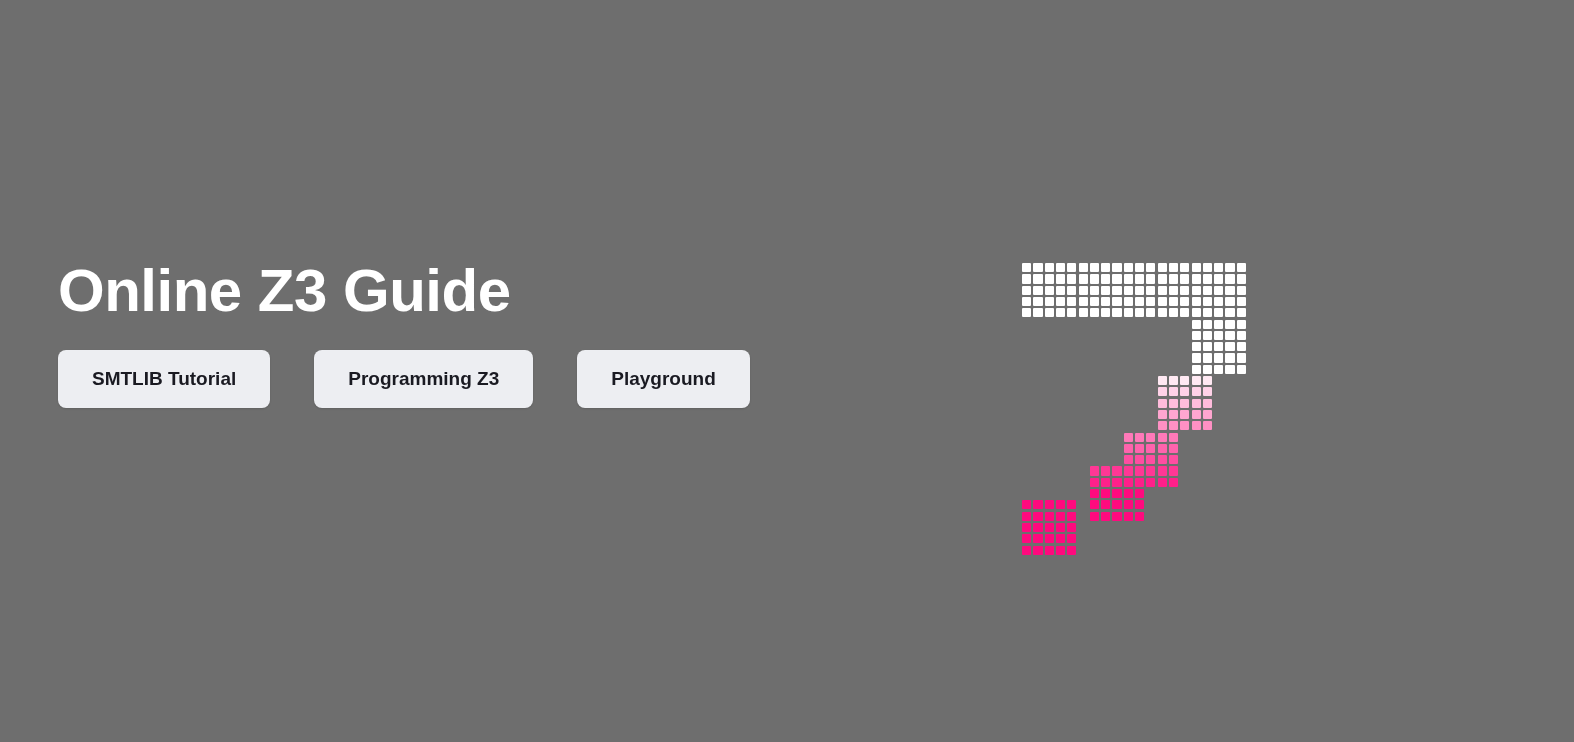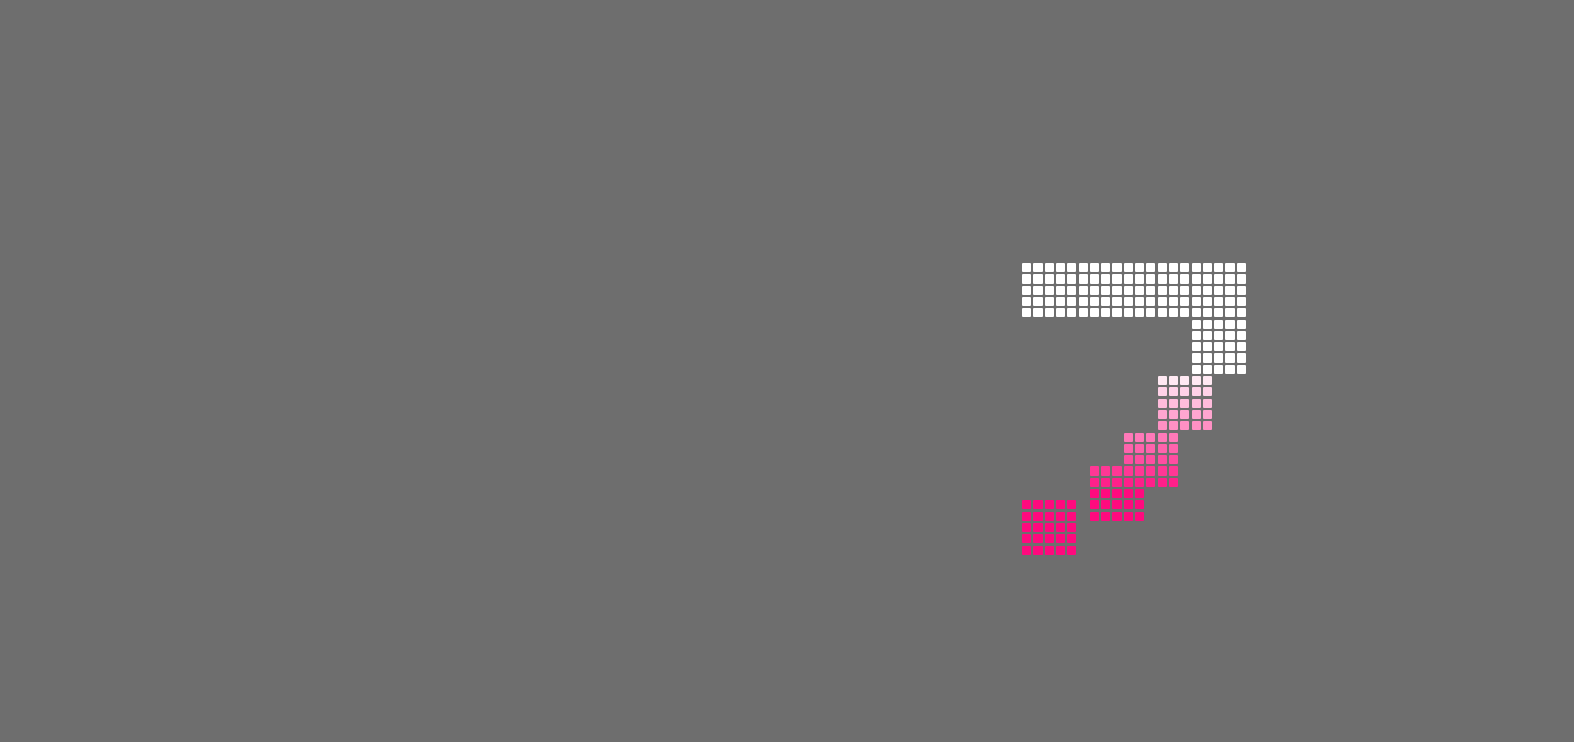--- a/index.html
+++ b/index.html
@@ -105,20 +105,29 @@
     overflow: hidden;
     clip: rect(0 0 0 0);
     white-space: nowrap;
   }
 </style>
 </head>
 <body>
 
 <div class="hero">
 
+  <div class="hero-left">
+    <h1 class="page-title">Online Z3 Guide</h1>
+
+    <div class="cta-row">
+      <button class="cta-button">SMTLIB Tutorial</button>
+      <button class="cta-button">Programming Z3</button>
+      <button class="cta-button">Playground</button>
+    </div>
+  </div>
 
   <div class="logo-wrap">
     <span class="sr-only">Z3</span>
     <div class="glyph z">
       <div class="cellgrid" id="grid-z" style="grid-template-columns: repeat(20, 11.3px);">
           <div class="cell on" style="--c: rgb(255,255,255);"></div>
           <div class="cell on" style="--c: rgb(255,255,255);"></div>
           <div class="cell on" style="--c: rgb(255,255,255);"></div>
           <div class="cell on" style="--c: rgb(255,255,255);"></div>
           <div class="cell on" style="--c: rgb(255,255,255);"></div>

